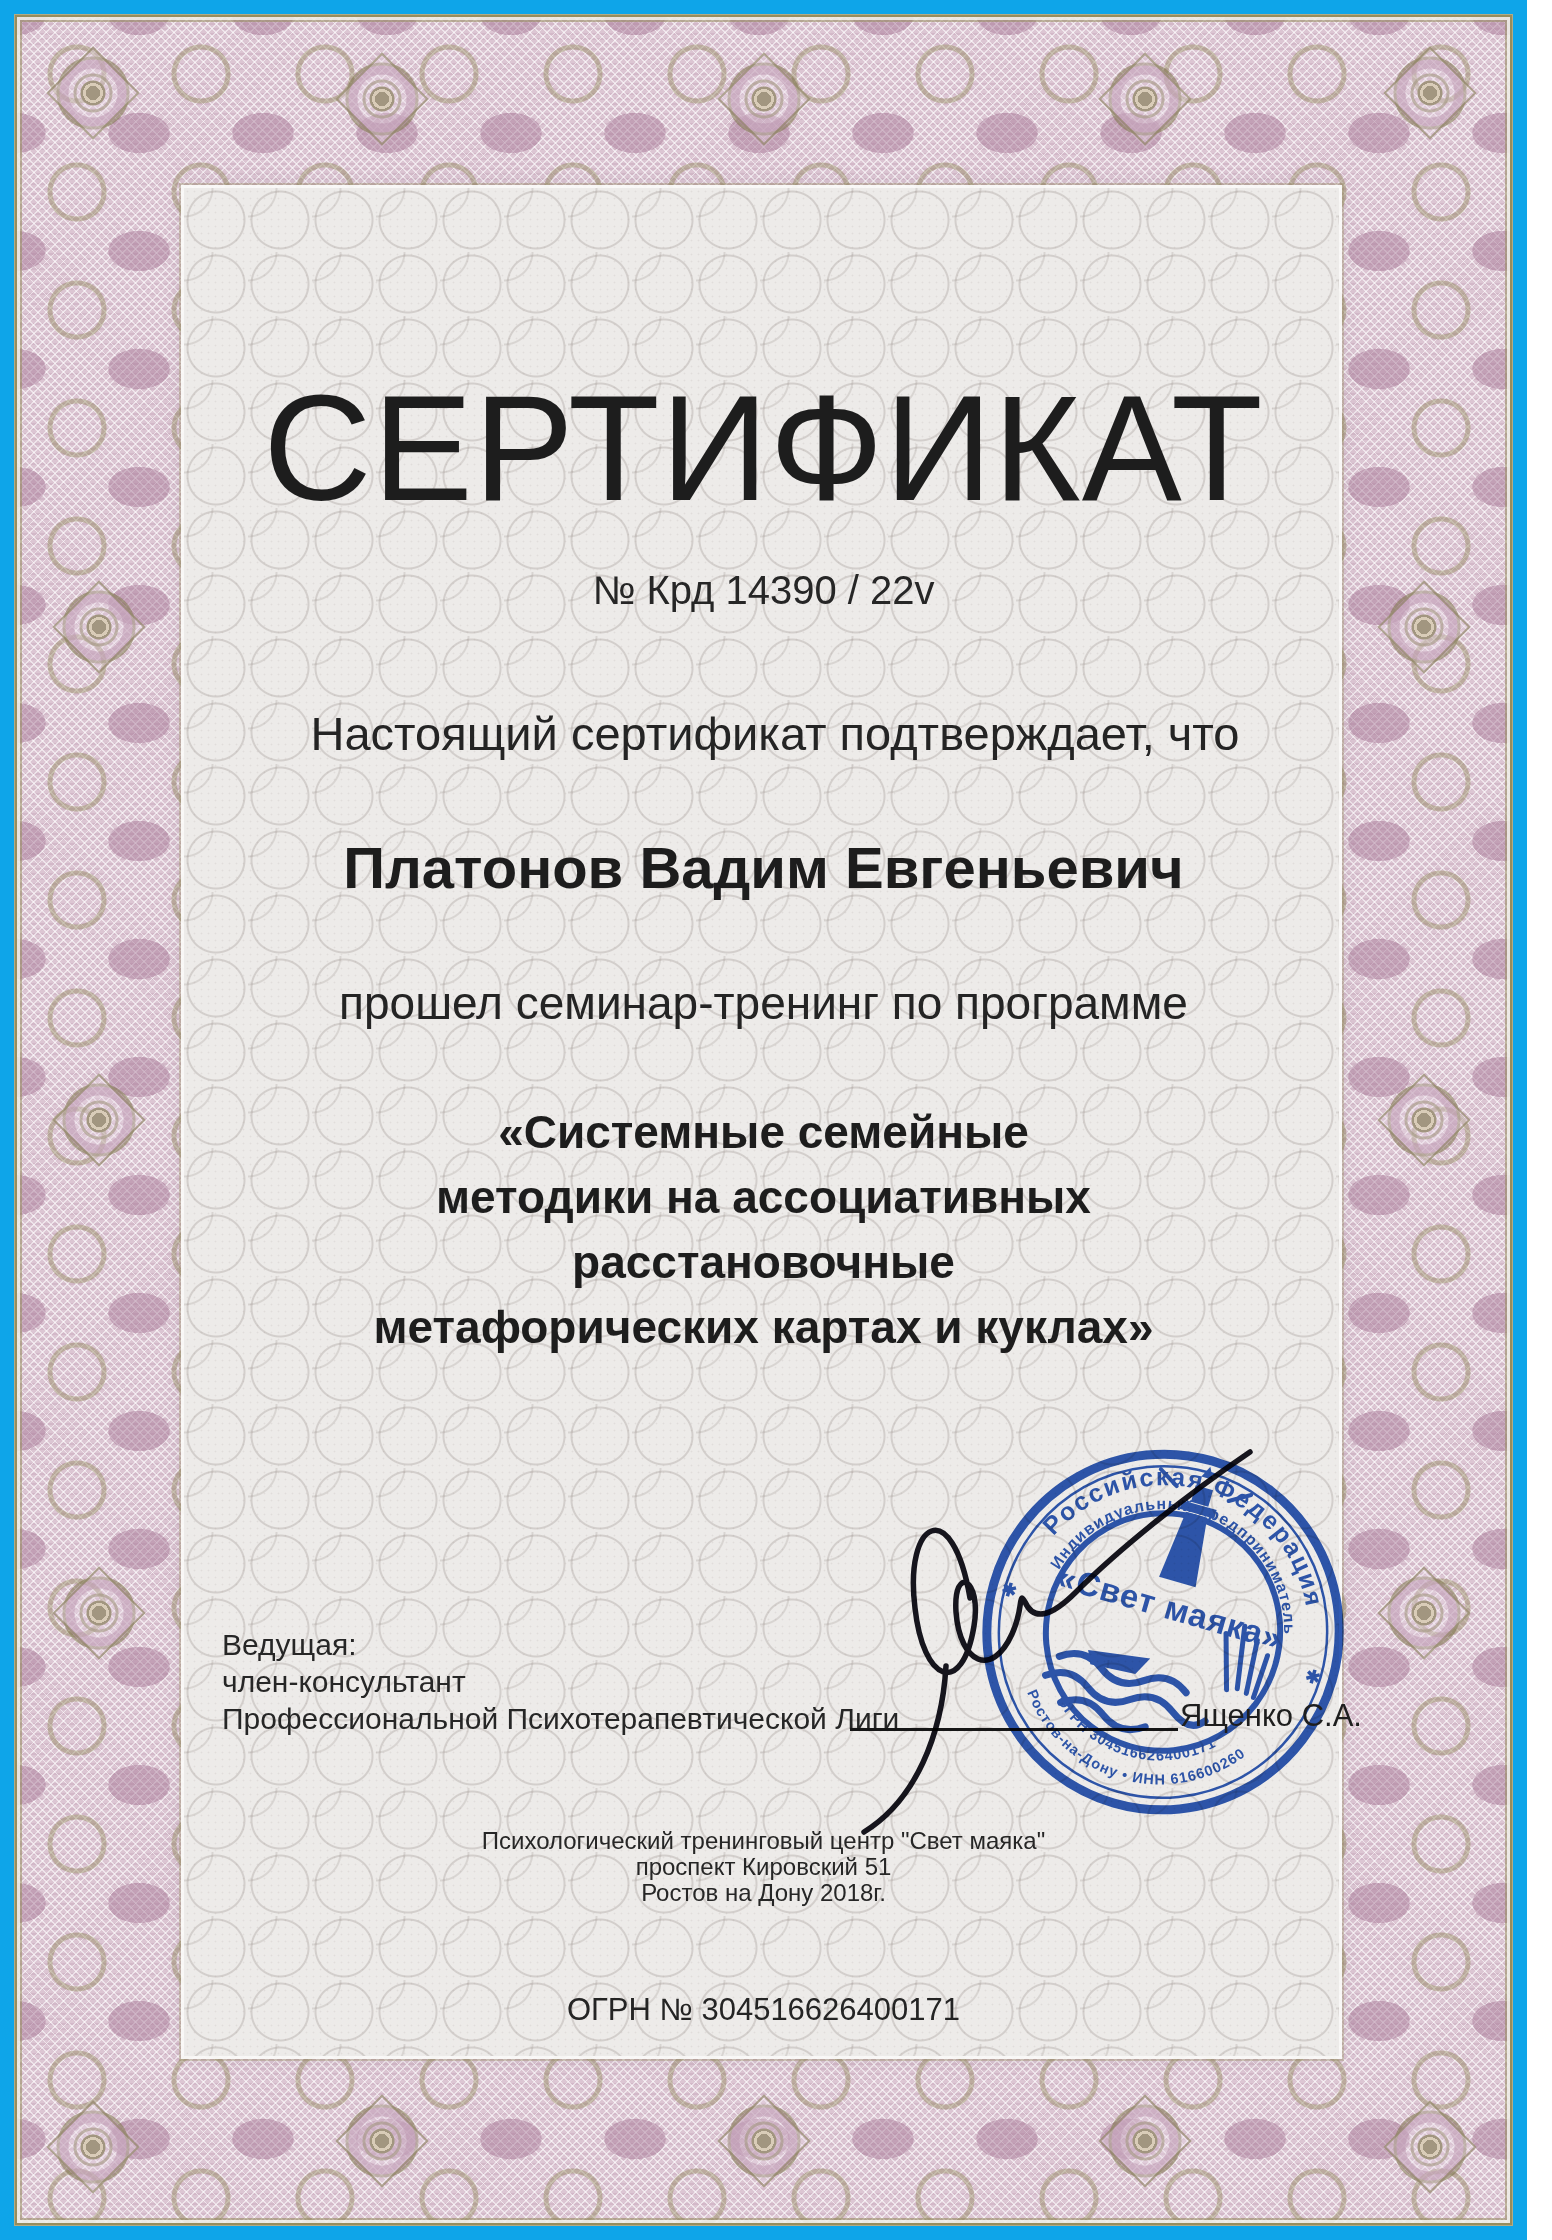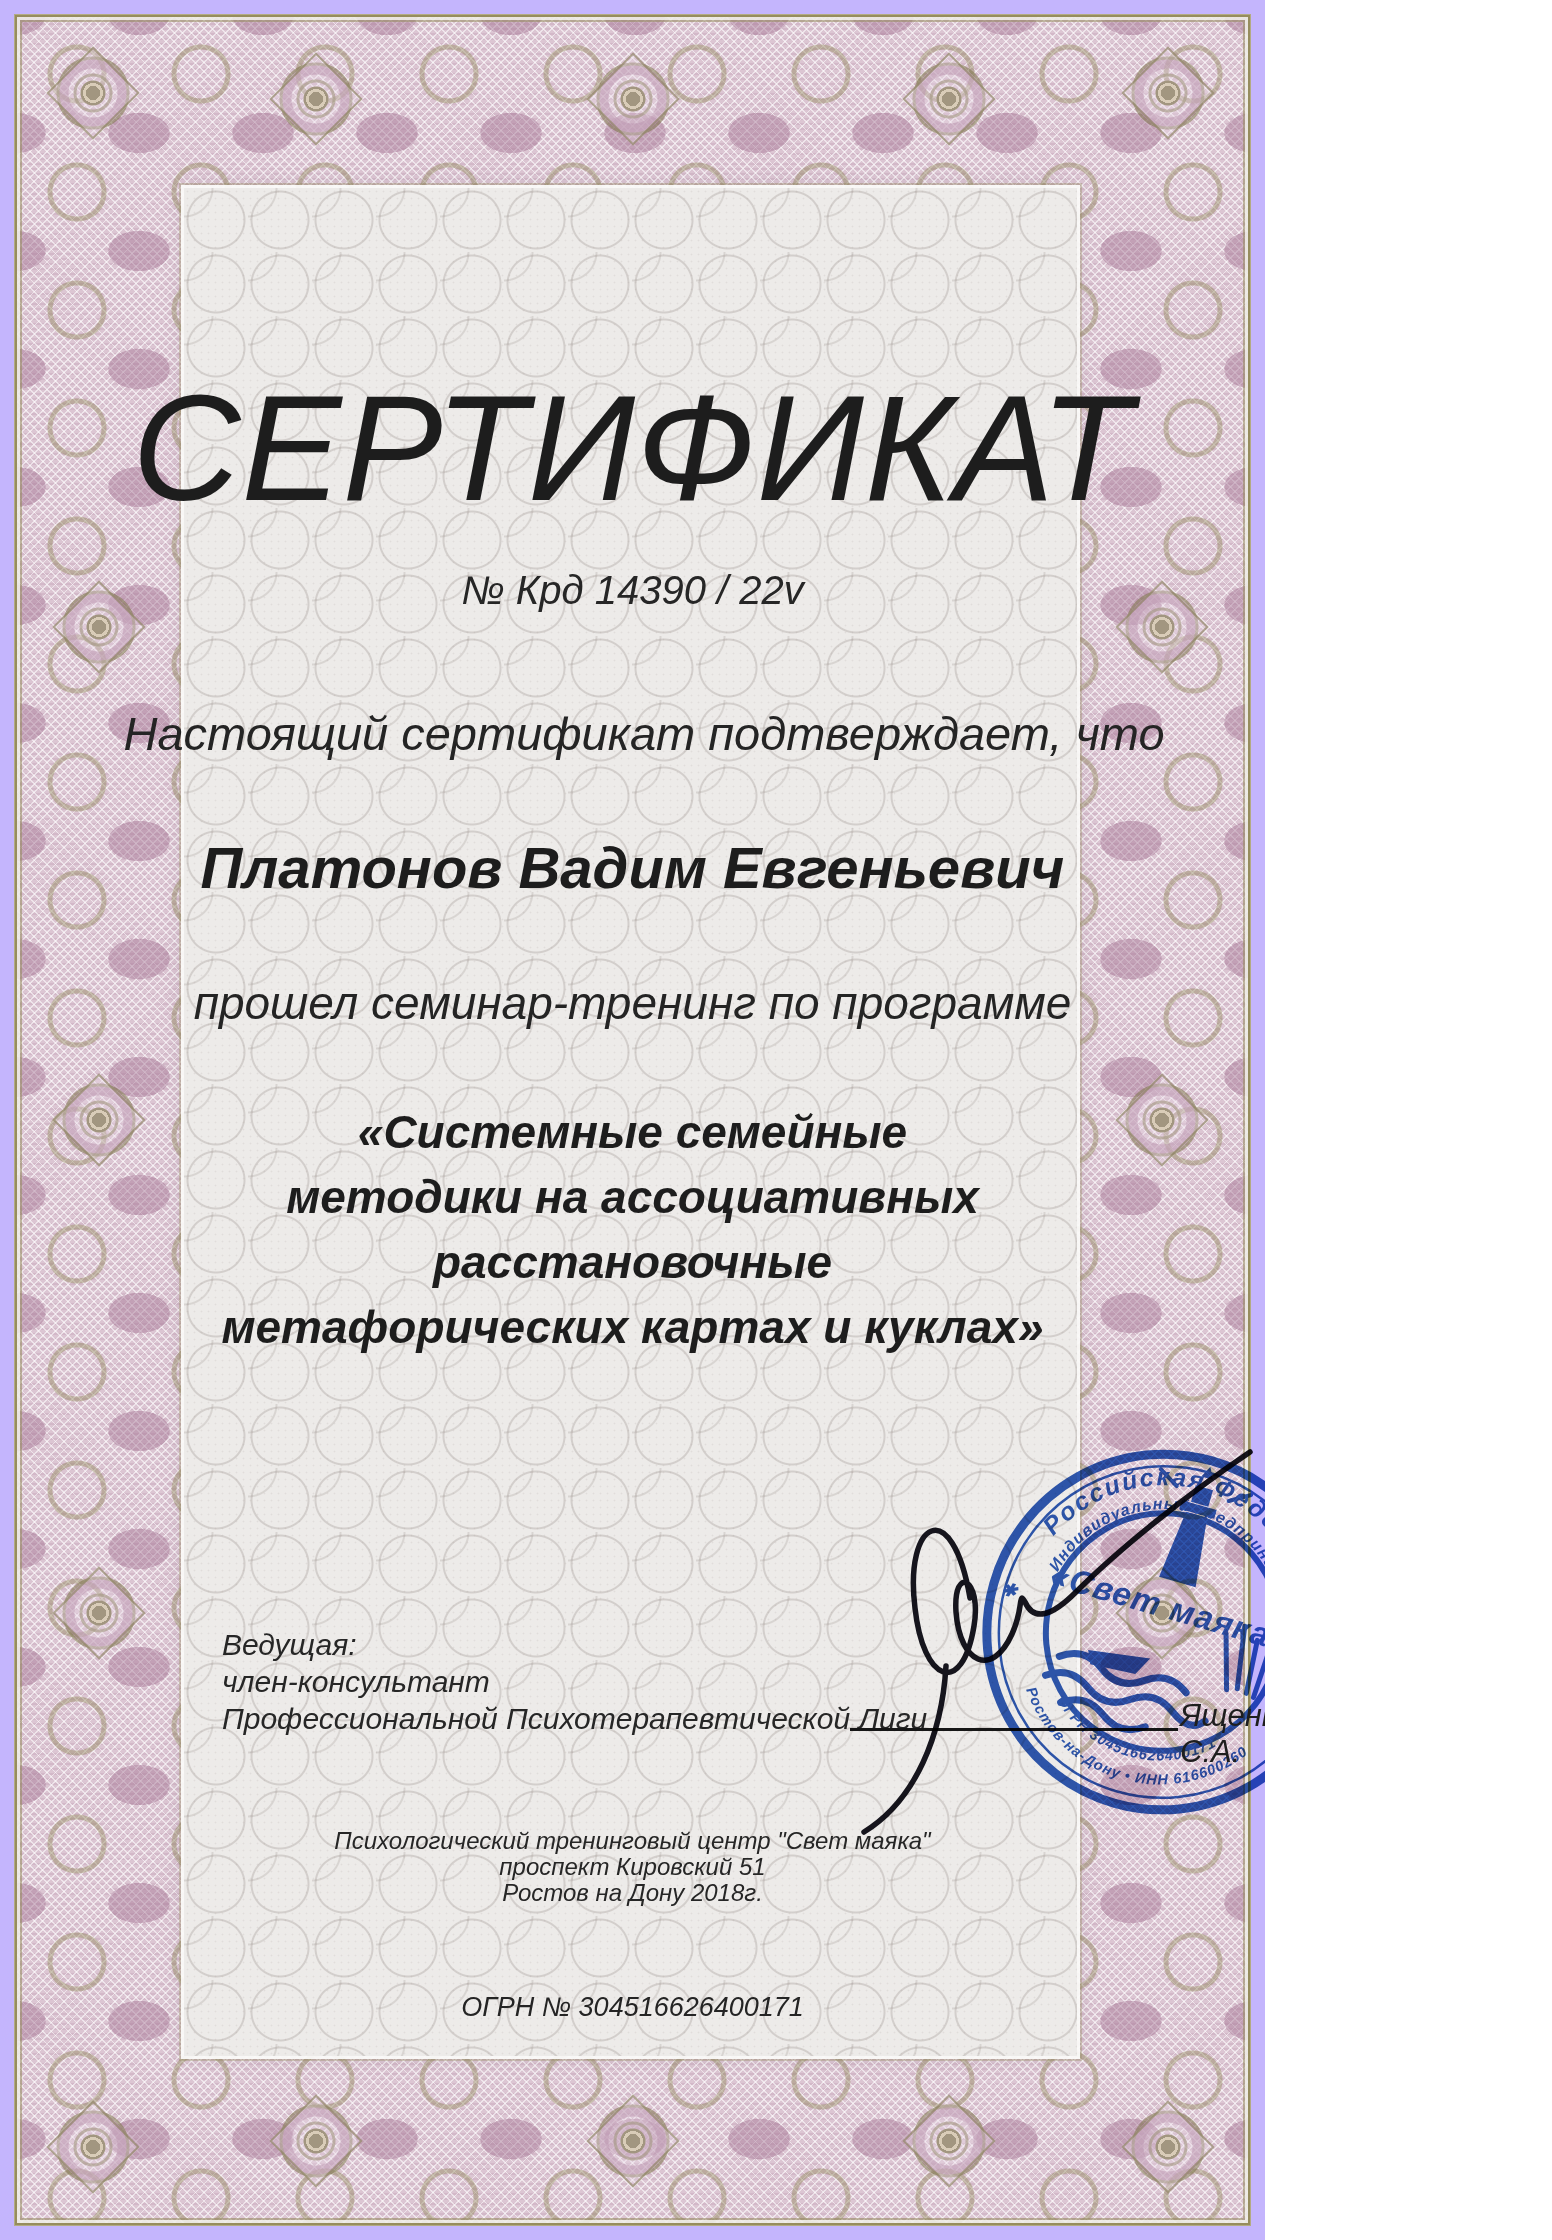--- a/index.html
+++ b/index.html
@@ -1,18 +1,18 @@
 <!DOCTYPE html>
 <html><head>
 <meta charset="utf-8">
 <style>
   html,body{margin:0;padding:0;background:#ffffff;}
   .page{
-    position:relative;width:1265px;height:2240px;background:#c4b5fd;overflow:hidden;
-    font-family:"Liberation Sans","DejaVu Sans",sans-serif;color:#1f1f1f;font-style:italic;
+    position:relative;width:1527px;height:2240px;background:#0ea5e9;overflow:hidden;
+    font-family:"Liberation Sans","DejaVu Sans",sans-serif;color:#1f1f1f;
   }
   
   .frame{
     position:absolute;inset:14px;
     background-color:#dcc6d3;
     background-image:
       radial-gradient(circle at 50% 50%, rgba(141,132,85,0) 24px, rgba(141,132,85,.42) 25px, rgba(141,132,85,.42) 29px, rgba(141,132,85,0) 30px),
       radial-gradient(ellipse 52px 34px at 50% 50%, rgba(163,114,146,.45) 0 58%, rgba(163,114,146,0) 60%),
       repeating-linear-gradient(45deg, rgba(255,255,255,.55) 0 1.3px, rgba(255,255,255,0) 1.3px 6px),
       repeating-linear-gradient(-45deg, rgba(255,255,255,.55) 0 1.3px, rgba(255,255,255,0) 1.3px 6px),
@@ -47,21 +47,21 @@
   .number{top:568px;font-size:40px;color:#262626;}
   .statement{top:706px;font-size:47px;color:#242424;padding-left:23px;}
   .recipient{top:834px;font-size:58px;font-weight:bold;color:#1d1d1d;}
   .completed{top:960px;font-size:46px;color:#242424;margin-top:16px;}
   .program{top:1076px;font-size:46px;font-weight:bold;line-height:65px;color:#1d1d1d;margin-top:24px;}
   .duration{top:1372px;font-size:46px;color:#242424;}
   .presenter{position:absolute;left:222px;top:1626px;font-size:30px;line-height:37px;color:#262626;text-align:left;}
   .sig-line{position:absolute;left:850px;top:1728px;width:328px;height:0;border-top:3px solid #161616;}
   .signer-name{position:absolute;left:1180px;top:1698px;font-size:31px;color:#1e1e1e;}
   .org-block{top:1828px;font-size:24px;line-height:26px;color:#262626;}
-  .footer-ogrn{top:1992px;font-size:27px;color:#242424;}
+  .footer-ogrn{top:1992px;font-size:31px;color:#242424;}
   
   .stamp{position:absolute;left:978px;top:1446px;width:370px;height:372px;
     transform:rotate(16deg);mix-blend-mode:multiply;opacity:.95;}
   .signature{position:absolute;left:820px;top:1398px;width:470px;height:440px;
     mix-blend-mode:multiply;}
 </style>
 </head>
 <body>
 
 <div class="page">

